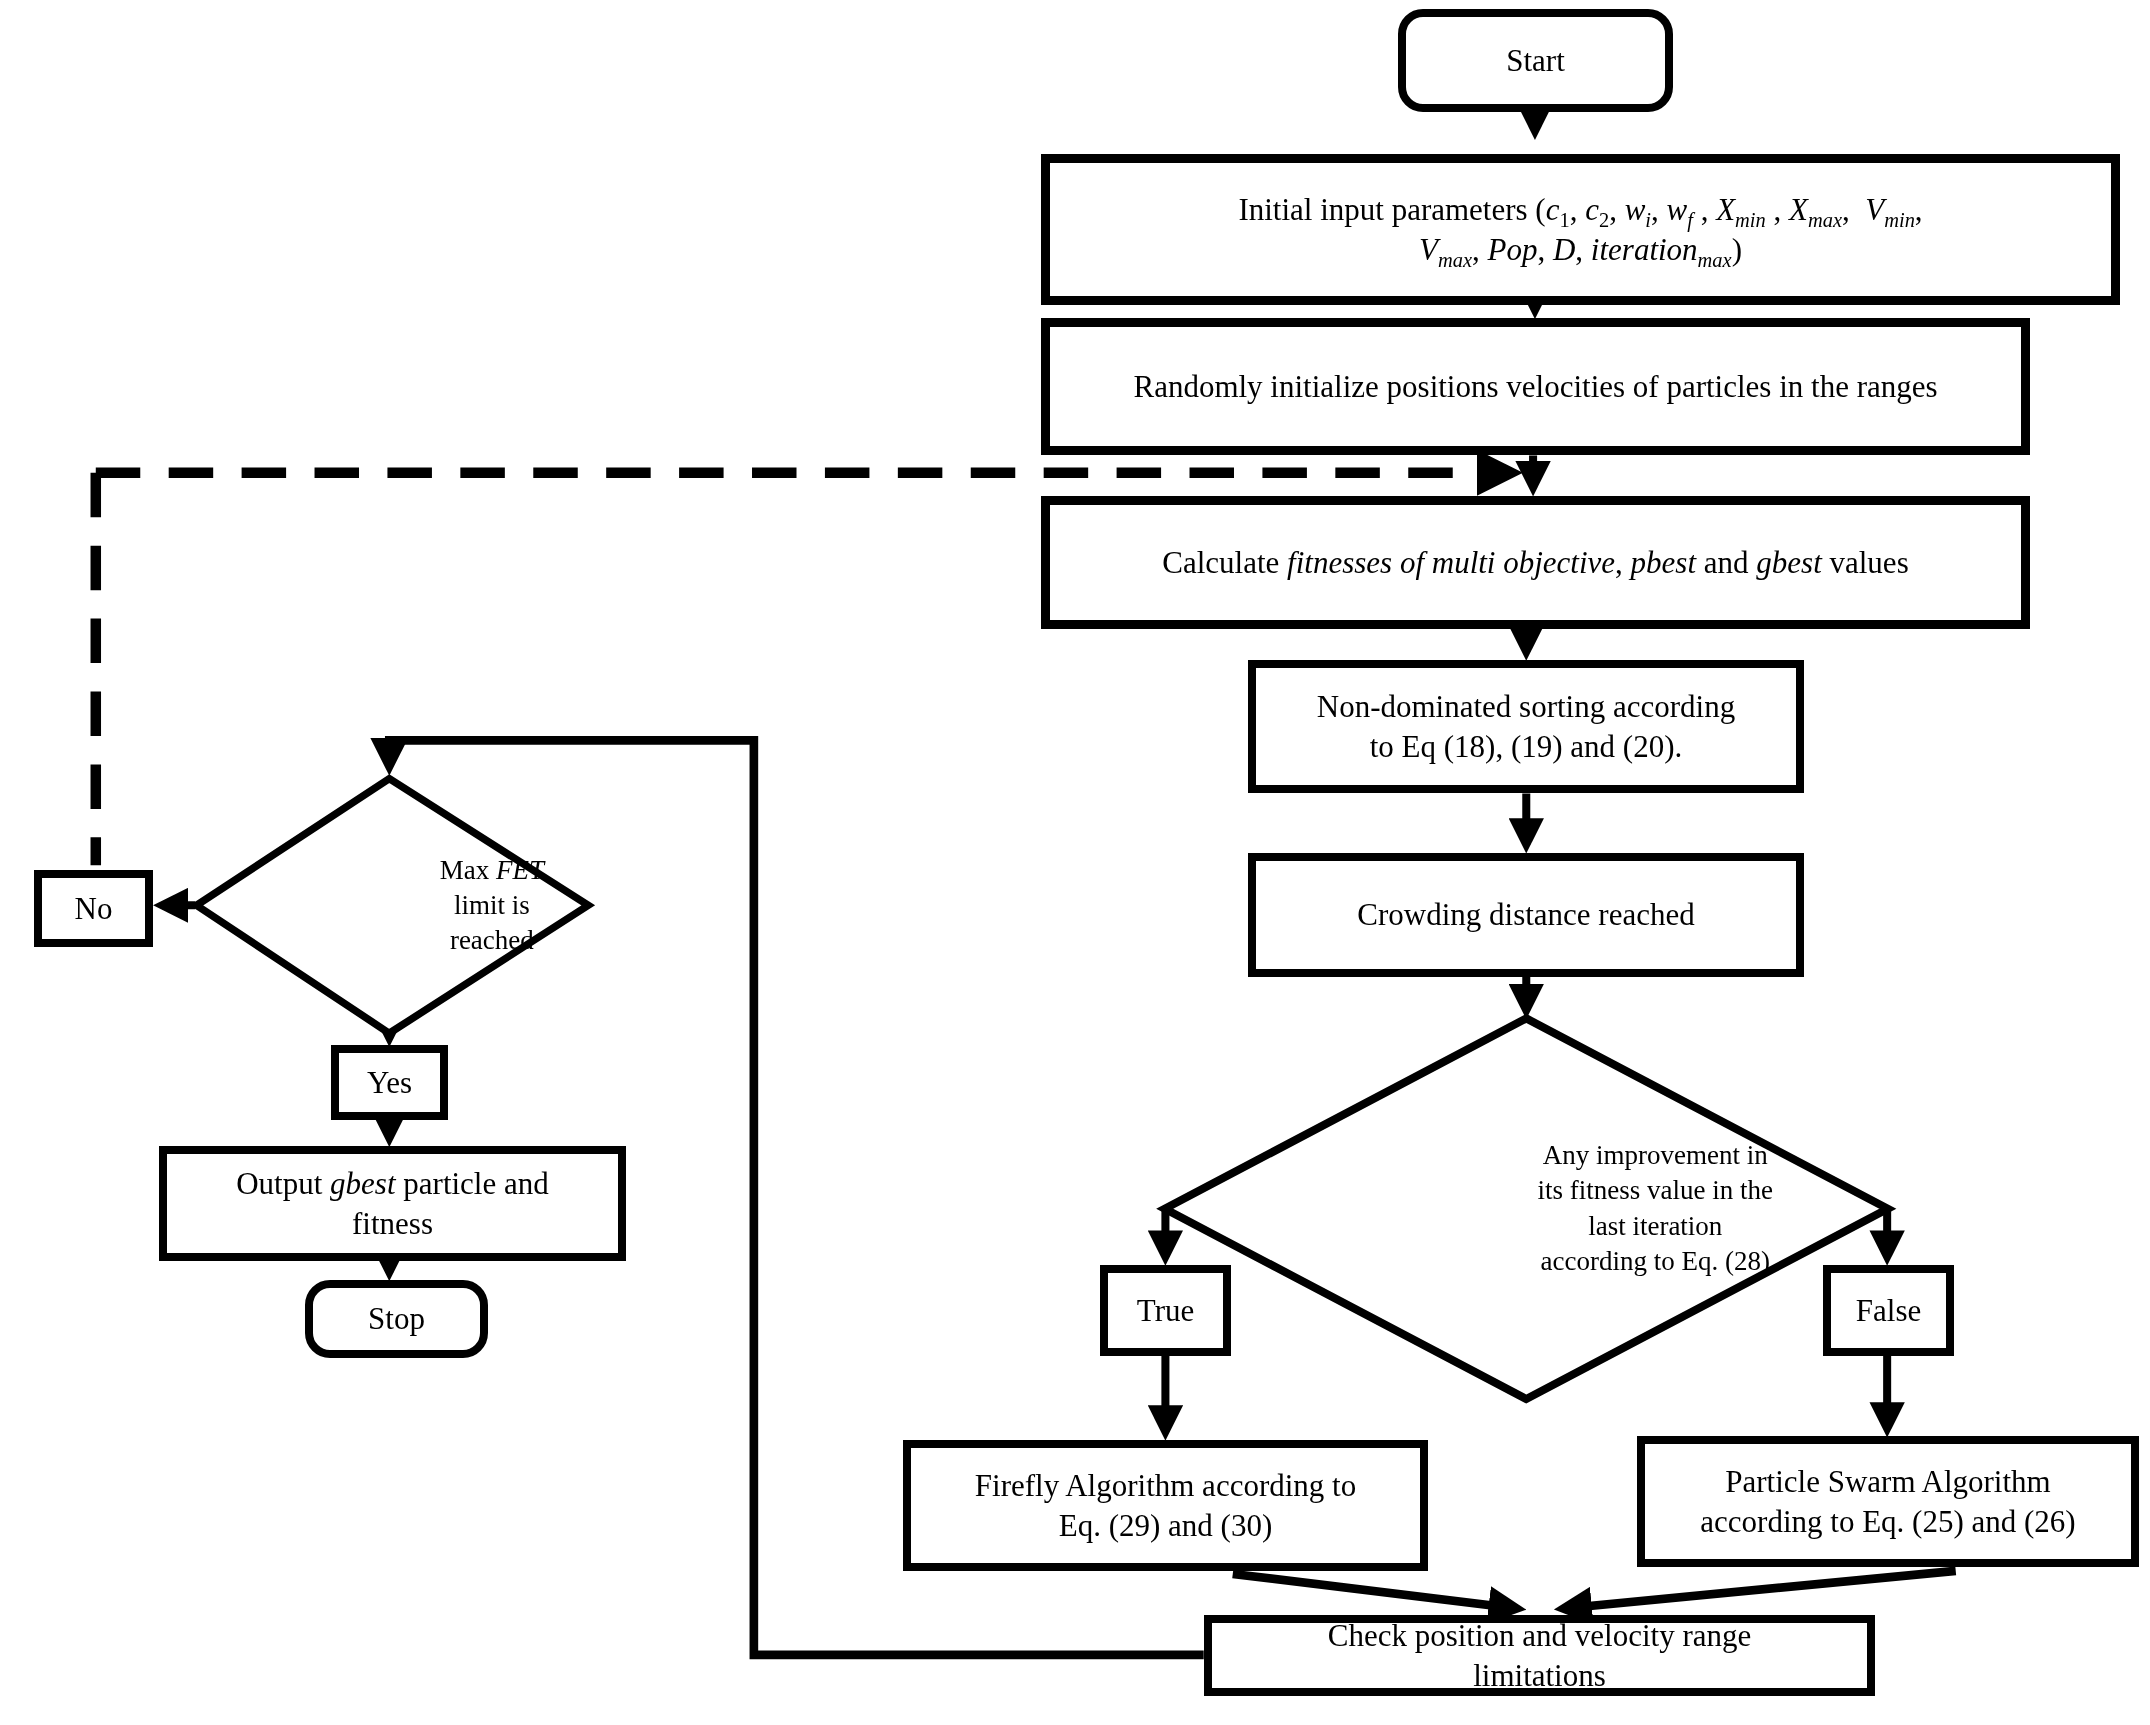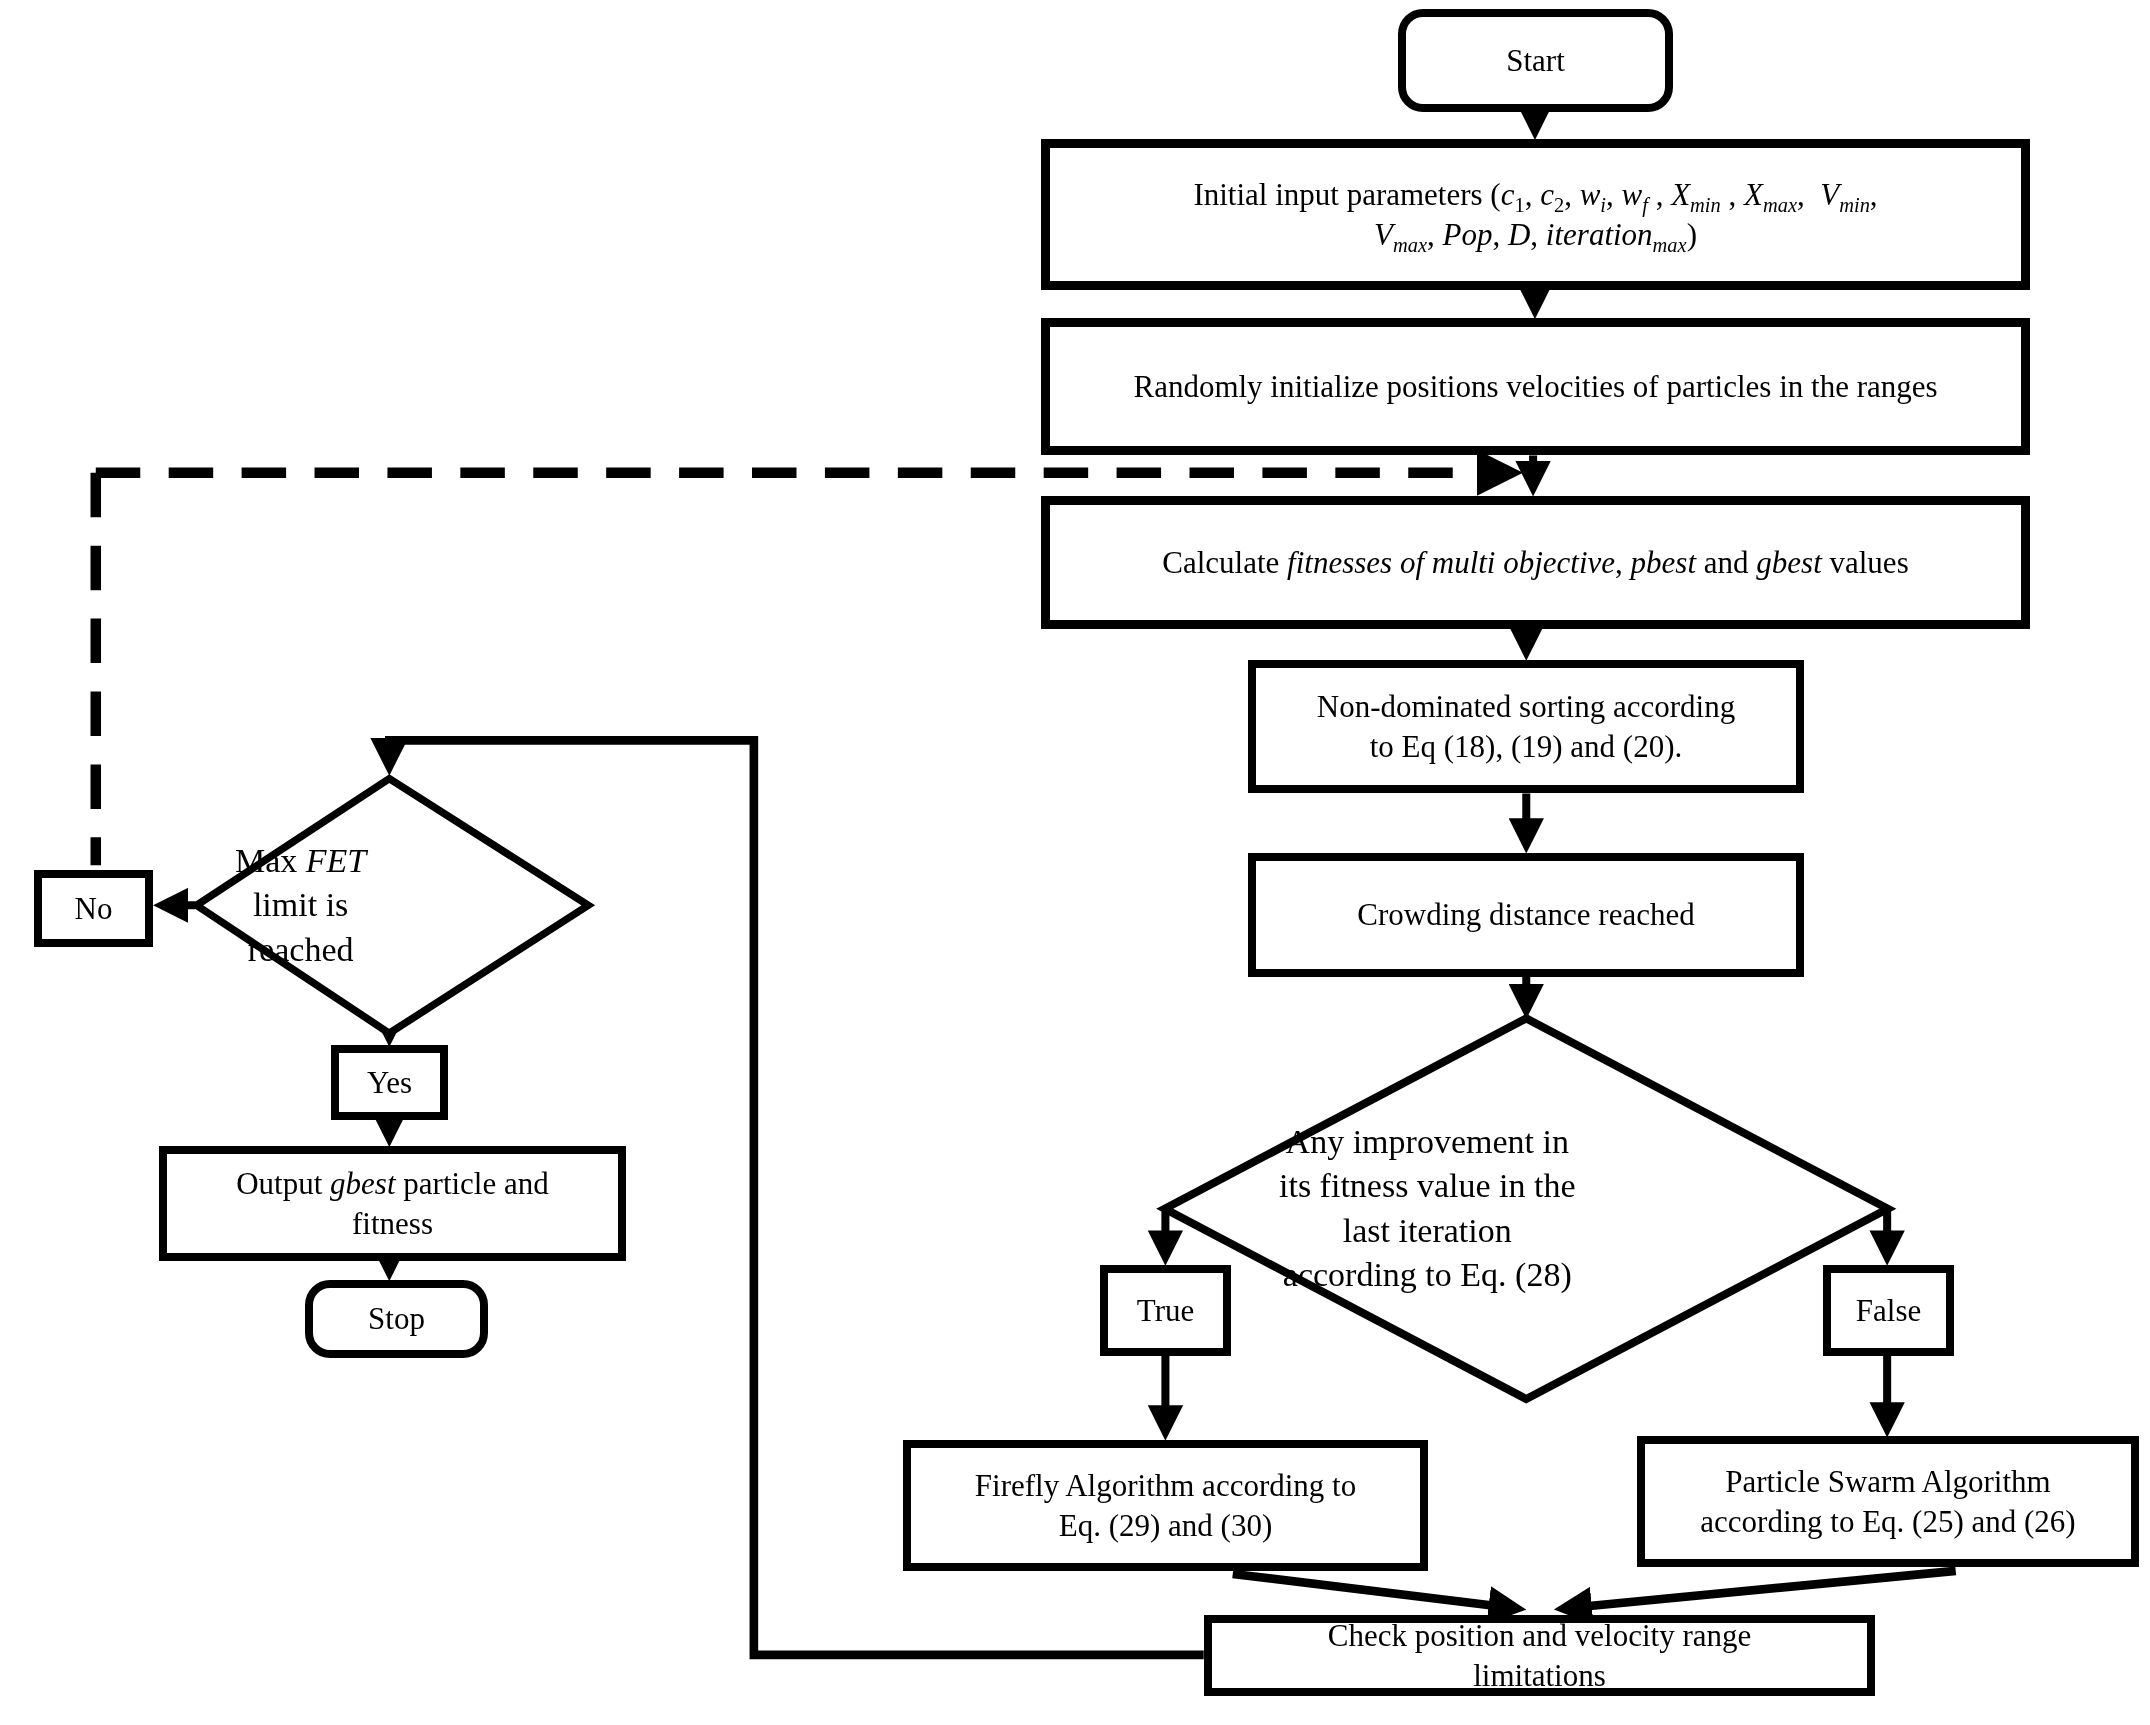--- a/index.html
+++ b/index.html
@@ -22,22 +22,22 @@
     justify-content:center;
     text-align:center;
     font-size:31px;
     line-height:1.27;
     padding:14px 11px;
   }
   .terminator{border-radius:25px;border-width:8px;}
   .small{border-width:8px;padding:16px 5px;}
   .dlabel{
     position:absolute;
-    display:flex;align-items:center;justify-content:flex-start;
-    text-align:center;font-size:34px;line-height:1.3;
+    display:flex;align-items:center;justify-content:flex-end;
+    text-align:center;font-size:27px;line-height:1.3;
   }
   .nowrap{white-space:nowrap;}
   .it{font-style:italic;}
   .sb{vertical-align:sub;font-size:66%;line-height:0;}
   svg line, svg polyline, svg polygon{stroke:#000000;}
 </style>
 </head>
 <body>
 
 <div id="canvas">
@@ -74,21 +74,21 @@
     <line x1="630" y1="2041" x2="630" y2="2059" stroke-width="13" marker-end="url(#arrow)"></line>
 
     <polygon points="2470,1648 3055,1956 2470,2264 1885,1956" fill="#ffffff" stroke-width="13"></polygon>
     <polygon points="630,1260 952,1465 630,1672 318,1465" fill="#ffffff" stroke-width="12"></polygon>
   </svg>
 
   <div class="node terminator nowrap" style="left:1398px;top:9.3px;width:275px;height:103px">
     <span>Start</span>
   </div>
 
-  <div class="node" style="left:1041px;top:139px;width:989px;height:151px;border-width:9.3px">
+  <div class="node" style="left:1041px;top:154px;width:1079px;height:151px;border-width:9.3px">
     <span><span>Initial input parameters (</span><span class="it">c</span><span class="sb">1</span><span>, </span><span class="it">c</span><span class="sb">2</span><span>, </span><span class="it">w</span><span class="it sb">i</span><span>, </span><span class="it">w</span><span class="it sb">f</span><span> , </span><span class="it">X</span><span class="it sb">min</span><span> , </span><span class="it">X</span><span class="it sb">max</span><span>,&nbsp; </span><span class="it">V</span><span class="it sb">min</span><span>,</span><br><span class="it">V</span><span class="it sb">max</span><span>, </span><span class="it">Pop</span><span>, </span><span class="it">D</span><span>, </span><span class="it">iteration</span><span class="it sb">max</span><span>)</span></span>
   </div>
 
   <div class="node" style="left:1041px;top:318px;width:989px;height:137px;border-width:9.3px">
     <span class="nowrap">Randomly initialize positions velocities of particles in the ranges</span>
   </div>
 
   <div class="node" style="left:1041px;top:496px;width:989px;height:133px;border-width:9.3px">
     <span class="nowrap"><span>Calculate </span><span class="it">fitnesses of multi objective</span><span>, </span><span class="it">pbest</span><span> and </span><span class="it">gbest</span><span> values</span></span>
   </div>

